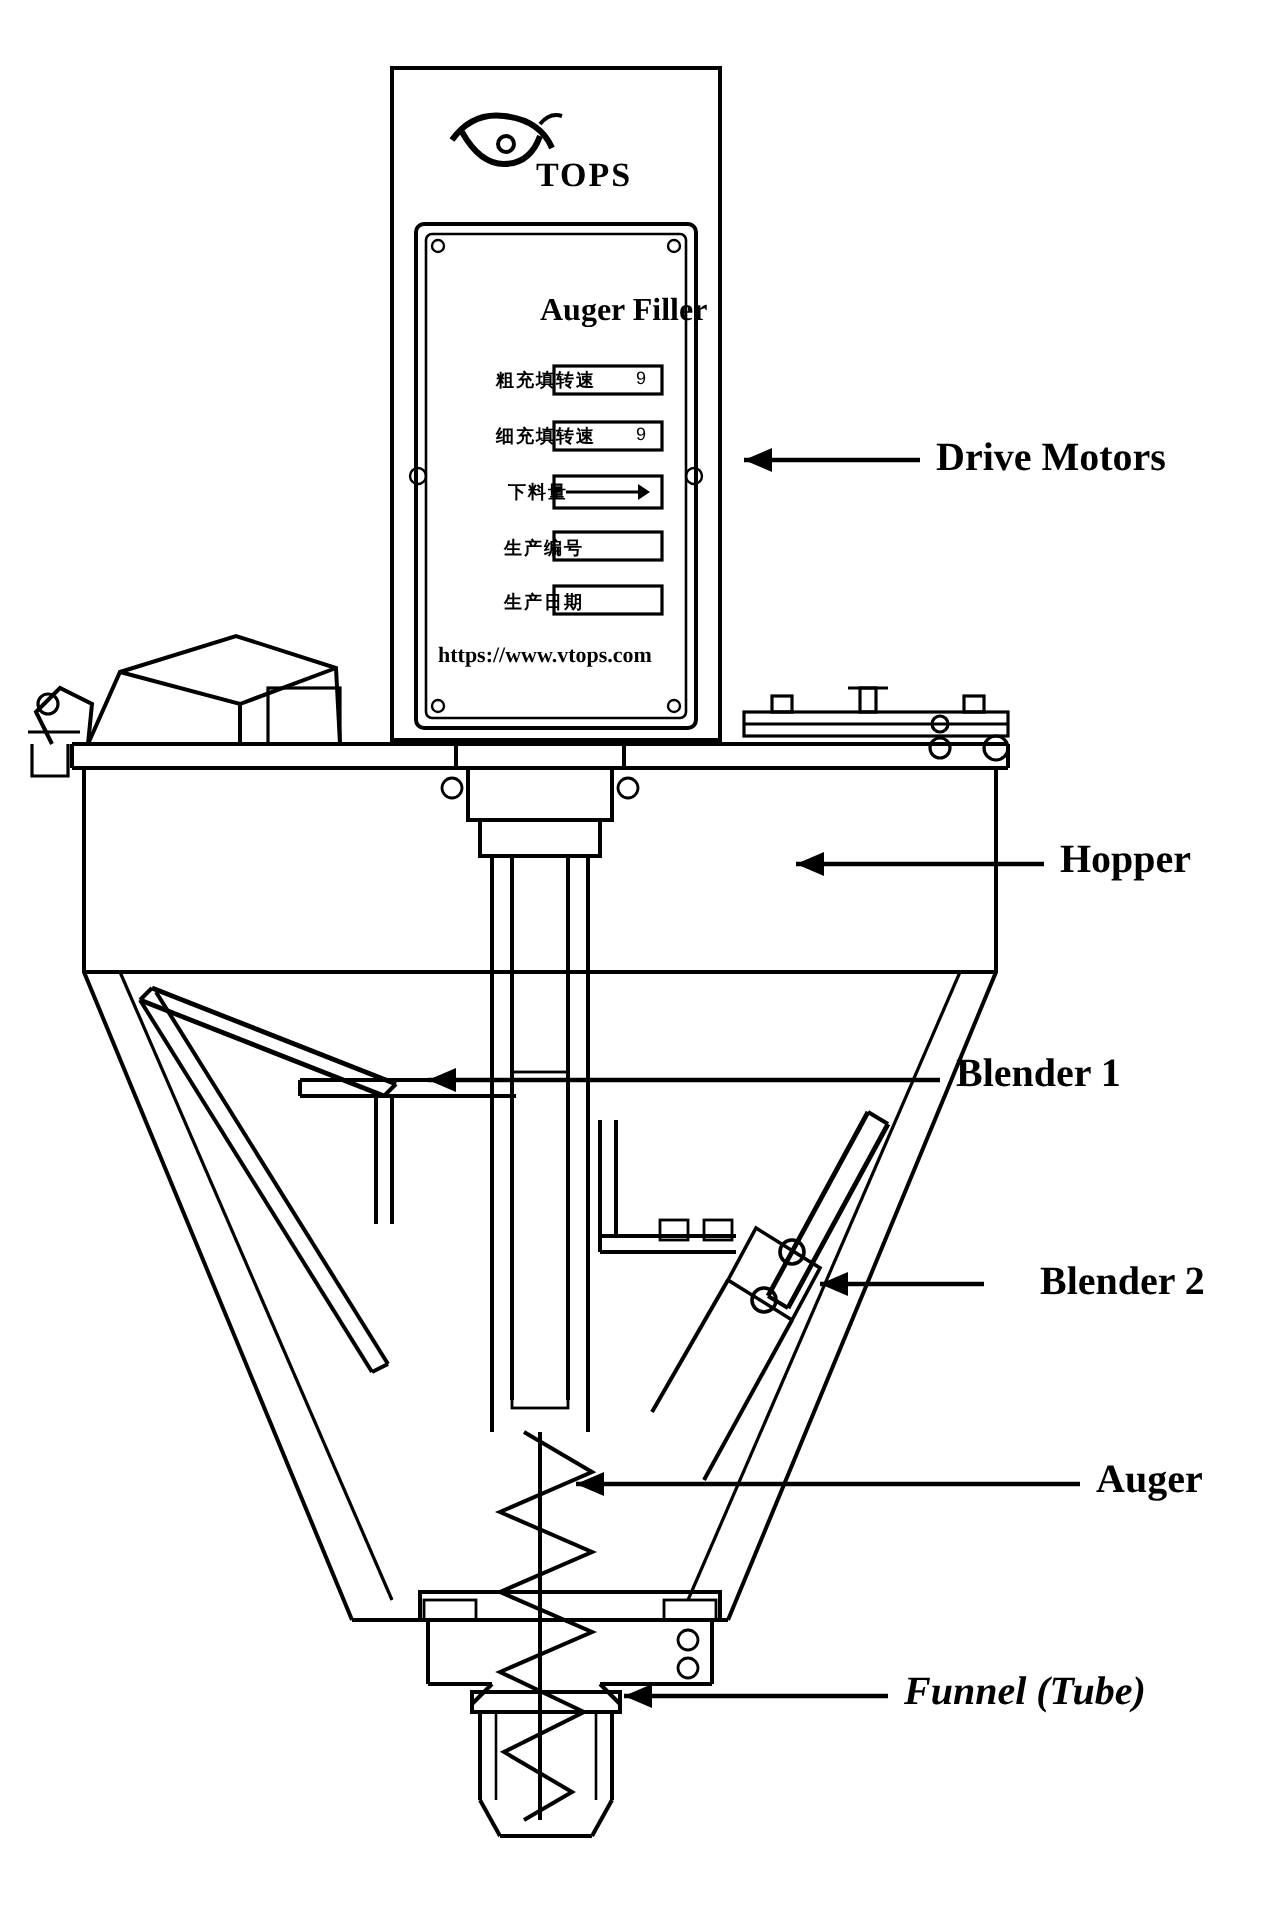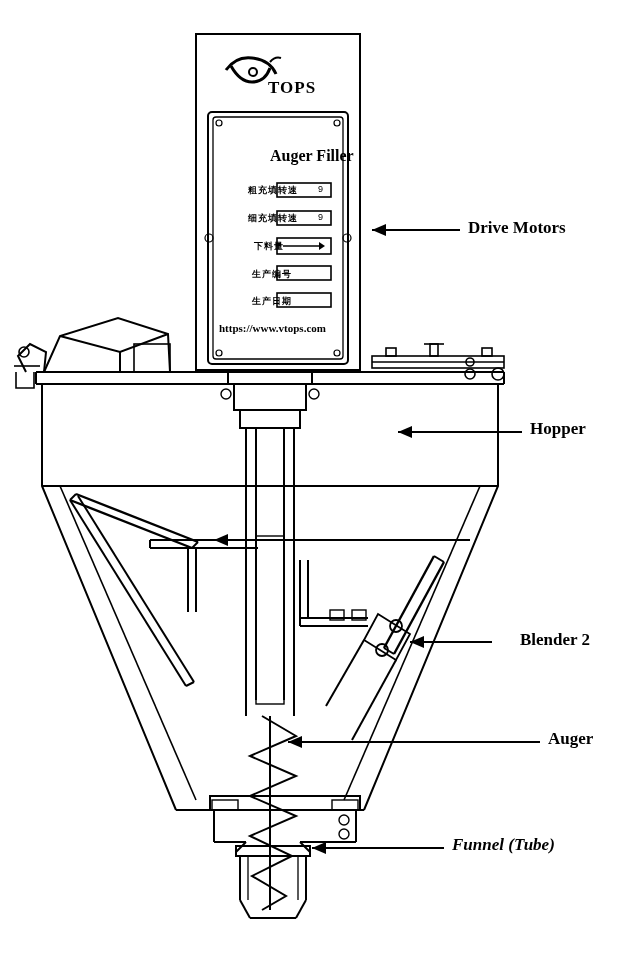--- a/index.html
+++ b/index.html
@@ -26,21 +26,21 @@
     width: 640px;
     height: 960px;
   }
   .lbl {
     position: absolute;
     font-family: "Liberation Serif", serif;
     font-weight: bold;
     color: #000;
     white-space: nowrap;
   }
-  .lbl-callout { font-size: 17px; }
+  .lbl-callout { font-size: 20px; }
   .panel-title {
     position: absolute;
     font-family: "Liberation Serif", serif;
     font-weight: bold;
     font-size: 16px;
     color: #000;
     white-space: nowrap;
   }
   .panel-row-label {
     position: absolute;
@@ -275,17 +275,18 @@
   <div class="panel-row-label" style="left:232px; top:268px;">生产编号</div>
   <div class="field-val" style="left:318px; top:268px;"></div>
 
   <div class="panel-row-label" style="left:232px; top:295px;">生产日期</div>
   <div class="field-val" style="left:318px; top:295px;"></div>
 
   <div class="panel-url" style="left:219px; top:322px;">https://www.vtops.com</div>
 
   <div class="lbl lbl-callout" style="left:468px; top:218px;">Drive Motors</div>
   <div class="lbl lbl-callout" style="left:530px; top:419px;">Hopper</div>
+  <div class="lbl lbl-callout" style="left:478px; top:526px;">Blender 1</div>
   <div class="lbl lbl-callout" style="left:520px; top:630px;">Blender 2</div>
   <div class="lbl lbl-callout" style="left:548px; top:729px;">Auger</div>
   <div class="lbl lbl-callout" style="left:452px; top:835px;font-style:italic;">Funnel (Tube)</div>
 
 </div>
 
 </body></html>

